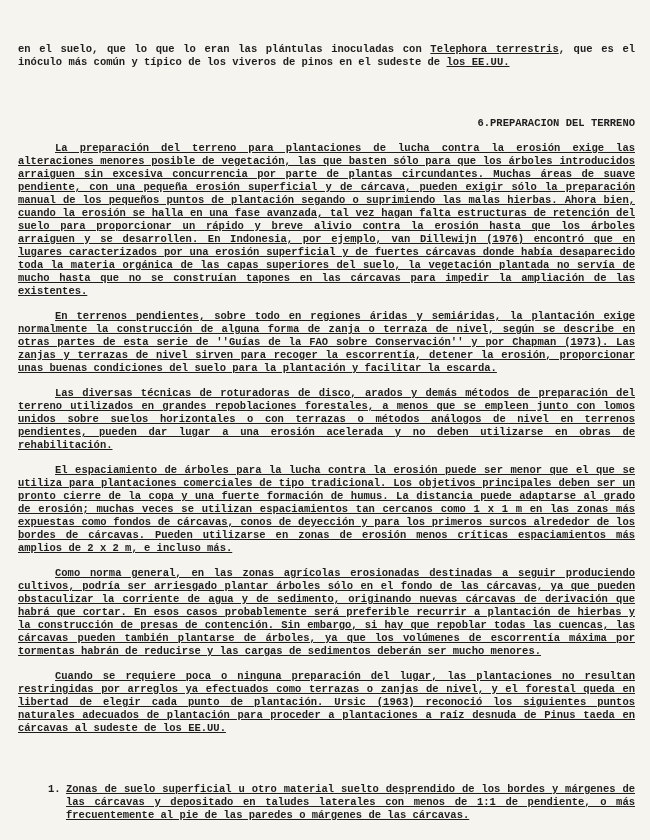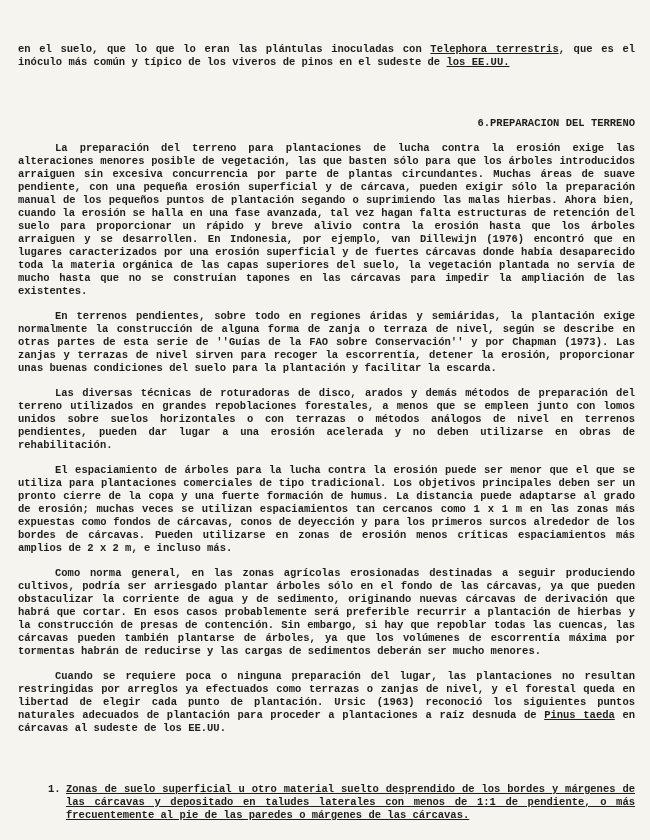--- a/index.html
+++ b/index.html
@@ -17,21 +17,21 @@
     font-family: "Liberation Mono", "DejaVu Sans Mono", monospace;
     font-size: 10.5px;
     line-height: 13px;
     font-weight: 700;
     color: #1e1e1e;
   }
   .para {
     margin: 0 0 12px 0;
     text-align: justify;
   }
-  .indent { text-indent: 37px; }
+  .indent { text-indent: 37px; text-decoration: underline; }
   .heading {
     margin: 0 0 12px 0;
     text-align: right;
   }
   .heading-num {
     display: inline-block;
     width: 36px;
   }
   .u { text-decoration: underline; }
   .list-item {

